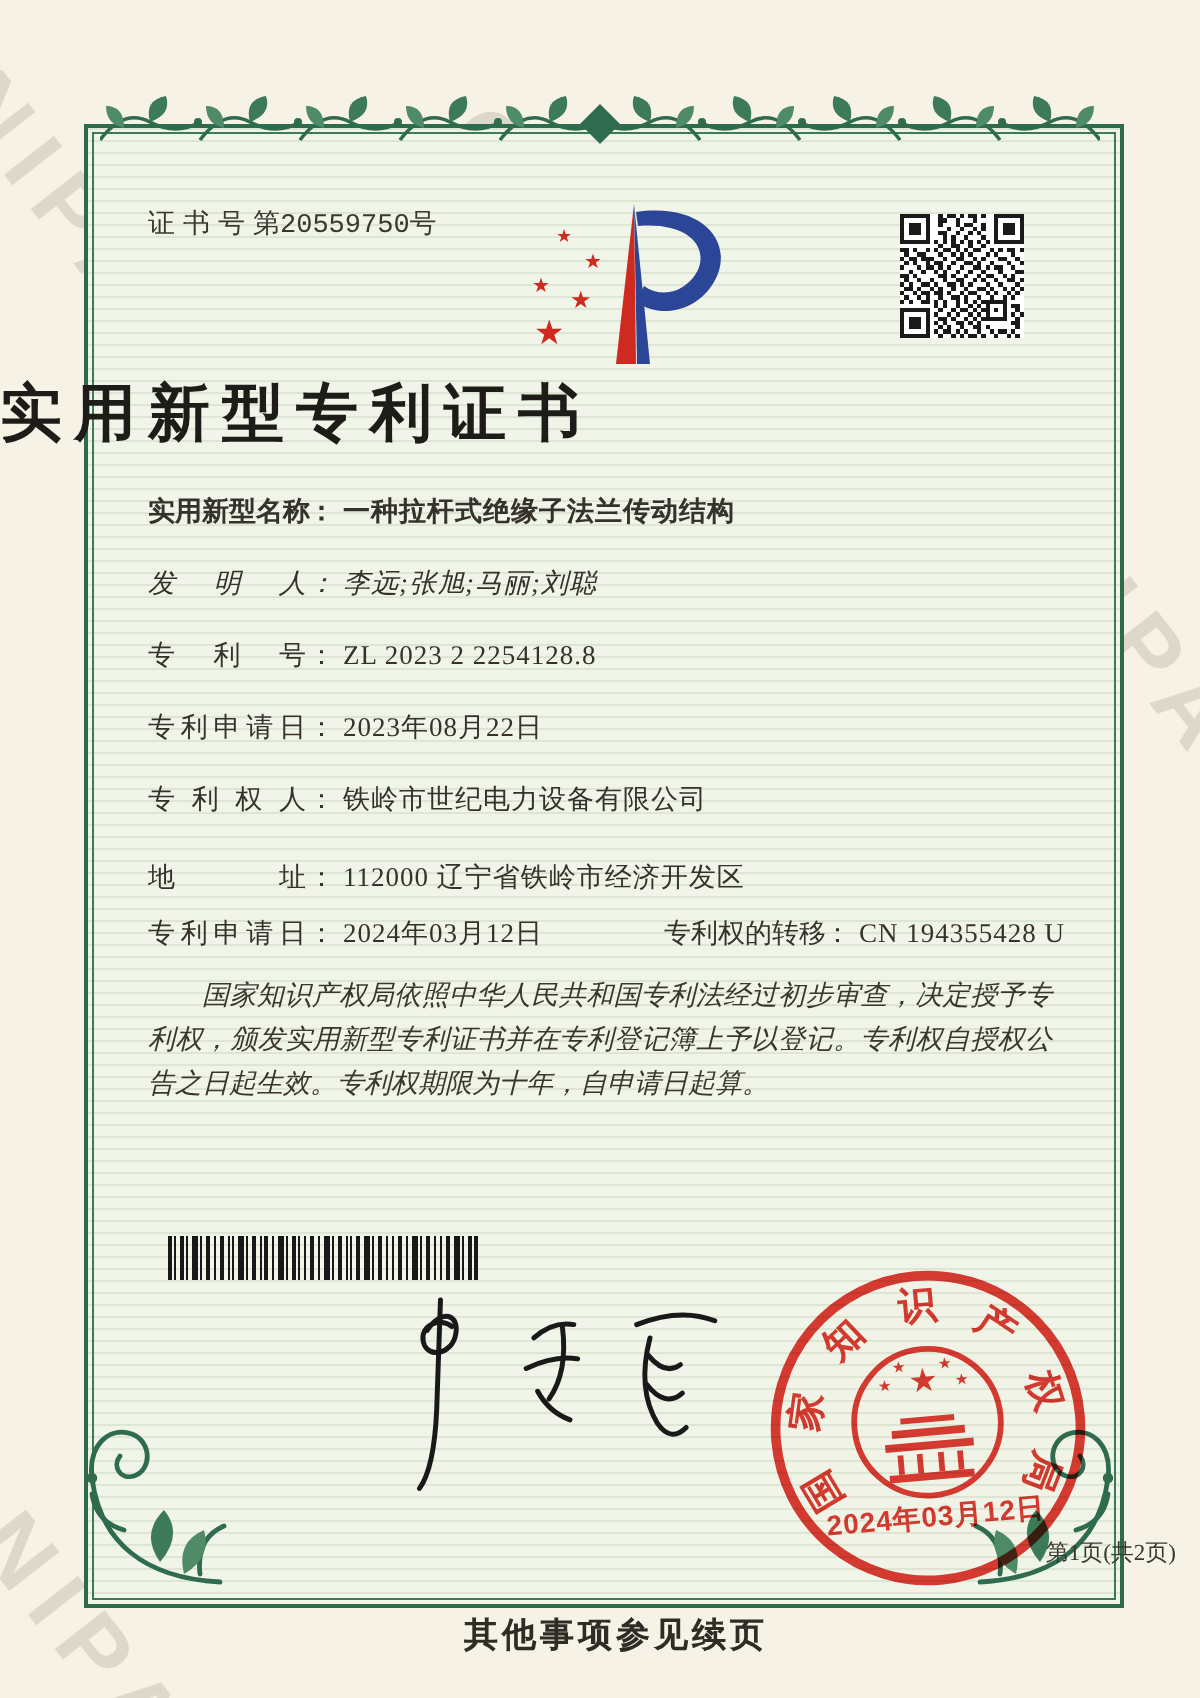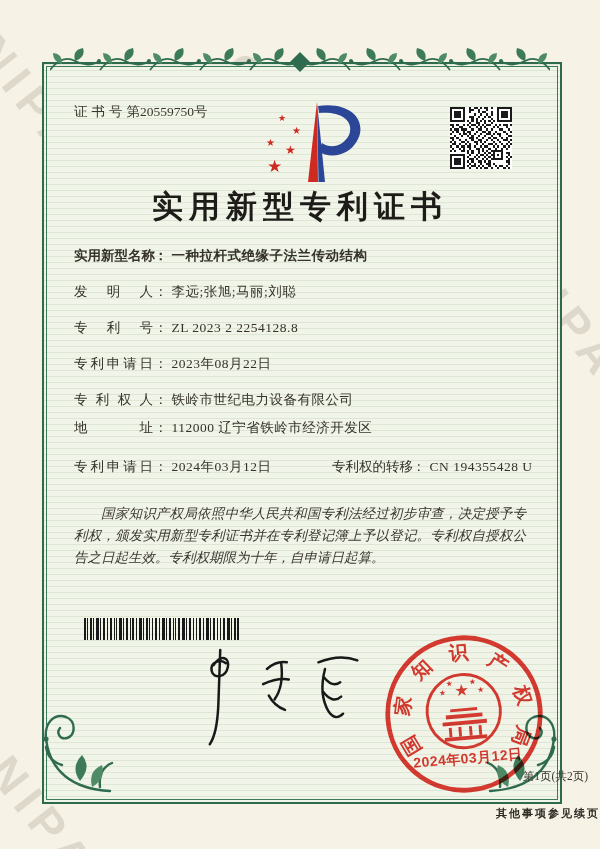--- a/index.html
+++ b/index.html
@@ -10,50 +10,50 @@
   .wm{position:absolute;font-family:"Liberation Sans","DejaVu Sans",sans-serif;
       font-weight:bold;font-size:46px;letter-spacing:9px;color:rgba(172,167,150,0.34);
       transform:rotate(52deg);transform-origin:left top;white-space:nowrap;pointer-events:none;}
 
   
   .frame{position:absolute;left:42px;top:62px;width:516px;height:738px;
          border:2.5px solid #2e6b4d;background:#f1f4e8;
          background-image:repeating-linear-gradient(180deg,rgba(140,175,130,0.20) 0 1px,rgba(0,0,0,0) 1px 6px);}
   .frame::before{content:"";position:absolute;inset:2px;border:1px solid #3c7a58;pointer-events:none;}
 
-  .cert-no{position:absolute;left:74px;top:103px;font-size:13.5px;color:#3a372f;}
+  .cert-no{position:absolute;left:74px;top:103px;font-size:13.5px;color:#3a372f;font-family:Liberation Mono, monospace;}
   .cert-no .lbl{letter-spacing:4px;}
-  .title{position:absolute;left:0;right:0;top:186px;text-align:center;font-size:31px;
+  .title{position:absolute;left:0;right:0;top:186px;text-align:left;font-size:31px;
          font-weight:bold;letter-spacing:6px;color:#1d1c19;}
 
   .fields{position:absolute;left:74px;top:241px;width:470px;font-size:13.5px;color:#35322b;}
   .frow{position:absolute;left:0;white-space:nowrap;}
   .flabel{display:inline-block;width:79px;text-align:justify;text-align-last:justify;vertical-align:top;}
   .fcolon{display:inline-block;margin:0 4px 0 1px;}
   .fvalue{letter-spacing:0.5px;}
   .frow2b{position:absolute;left:258px;top:0;white-space:nowrap;}
 
   .body-text{position:absolute;left:74px;top:487px;width:452px;font-size:13.5px;line-height:1.64;
              color:#3a362e;text-align:justify;font-style:italic;}
-  .body-text p{margin:16px 0 7px 0;text-indent:2em;}
+  .body-text p{margin:0 0 7px 0;text-indent:2em;}
 
   .barcode{position:absolute;left:84px;top:618px;}
   .signer{position:absolute;left:84px;top:694px;font-family:"Liberation Sans","DejaVu Sans",sans-serif;
           font-weight:bold;font-size:14.5px;color:#2a2722;line-height:28px;}
   .autograph{position:absolute;left:185px;top:646px;}
 
   .seal{position:absolute;left:382px;top:632px;width:164px;height:164px;transform:rotate(-5deg);
         opacity:0.95;mix-blend-mode:multiply;}
   .seal-char{font-size:20px;font-weight:bold;fill:#e03128;text-anchor:middle;
              font-family:"Liberation Serif","DejaVu Serif",serif;}
   .seal-date{font-size:14.5px;font-weight:bold;fill:#e03128;text-anchor:middle;letter-spacing:0.5px;
              font-family:"Liberation Sans","DejaVu Sans",sans-serif;}
 
   .page-no{position:absolute;left:0;right:12px;top:769px;text-align:right;font-size:11.5px;color:#3a372f;}
-  .continuation{position:absolute;left:16px;right:0;top:806px;text-align:right;font-size:11px;
+  .continuation{position:absolute;left:16px;right:0;top:806px;text-align:center;font-size:17px;
                 font-weight:bold;color:#2f2c26;letter-spacing:2px;}
 
   .orn{position:absolute;pointer-events:none;}
 </style>
 </head>
 <body>
 
 <div class="page">
 
   <span class="wm" style="left:-18px;top:-8px;">CNIPA</span>
@@ -150,33 +150,33 @@
     M8 27h1v1H8z M10 27h2v1h-2z M13 27h1v1h-1z M15 27h1v1h-1z M18 27h1v1h-1z M21 27h1v1h-1z M23 27h2v1h-2z M26 27h1v1h-1z
     M9 28h1v1H9z M12 28h1v1h-1z M14 28h1v1h-1z M16 28h2v1h-2z M19 28h1v1h-1z M22 28h1v1h-1z M25 28h1v1h-1z M27 28h1v1h-1z"></path>
   </svg>
 
   <div class="title">实用新型专利证书</div>
 
   <div class="fields">
     <div class="frow" style="top:6px;font-weight:bold;">
       <span class="flabel">实用新型名称</span><span class="fcolon">：</span><span class="fvalue">一种拉杆式绝缘子法兰传动结构</span>
     </div>
-    <div class="frow" style="top:42px;">
+    <div class="frow" style="top:42px;font-style:italic;">
       <span class="flabel">发明人</span><span class="fcolon">：</span><span class="fvalue">李远;张旭;马丽;刘聪</span>
     </div>
     <div class="frow" style="top:78px;">
       <span class="flabel">专利号</span><span class="fcolon">：</span><span class="fvalue">ZL 2023 2 2254128.8</span>
     </div>
     <div class="frow" style="top:114px;">
       <span class="flabel">专利申请日</span><span class="fcolon">：</span><span class="fvalue">2023年08月22日</span>
     </div>
     <div class="frow" style="top:150px;">
       <span class="flabel">专利权人</span><span class="fcolon">：</span><span class="fvalue">铁岭市世纪电力设备有限公司</span>
     </div>
-    <div class="frow" style="top:178px;font-family:Liberation Serif, serif;">
+    <div class="frow" style="top:189px;font-family:Liberation Serif, serif;">
       <span class="flabel">地址</span><span class="fcolon">：</span><span class="fvalue">112000 辽宁省铁岭市经济开发区</span>
     </div>
     <div class="frow" style="top:217px;width:470px;">
       <span class="flabel">专利申请日</span><span class="fcolon">：</span><span class="fvalue">2024年03月12日</span>
       <span class="frow2b">
         <span class="flabel">专利权的转移</span><span class="fcolon">：</span><span class="fvalue">CN 194355428 U</span>
       </span>
     </div>
   </div>
 

